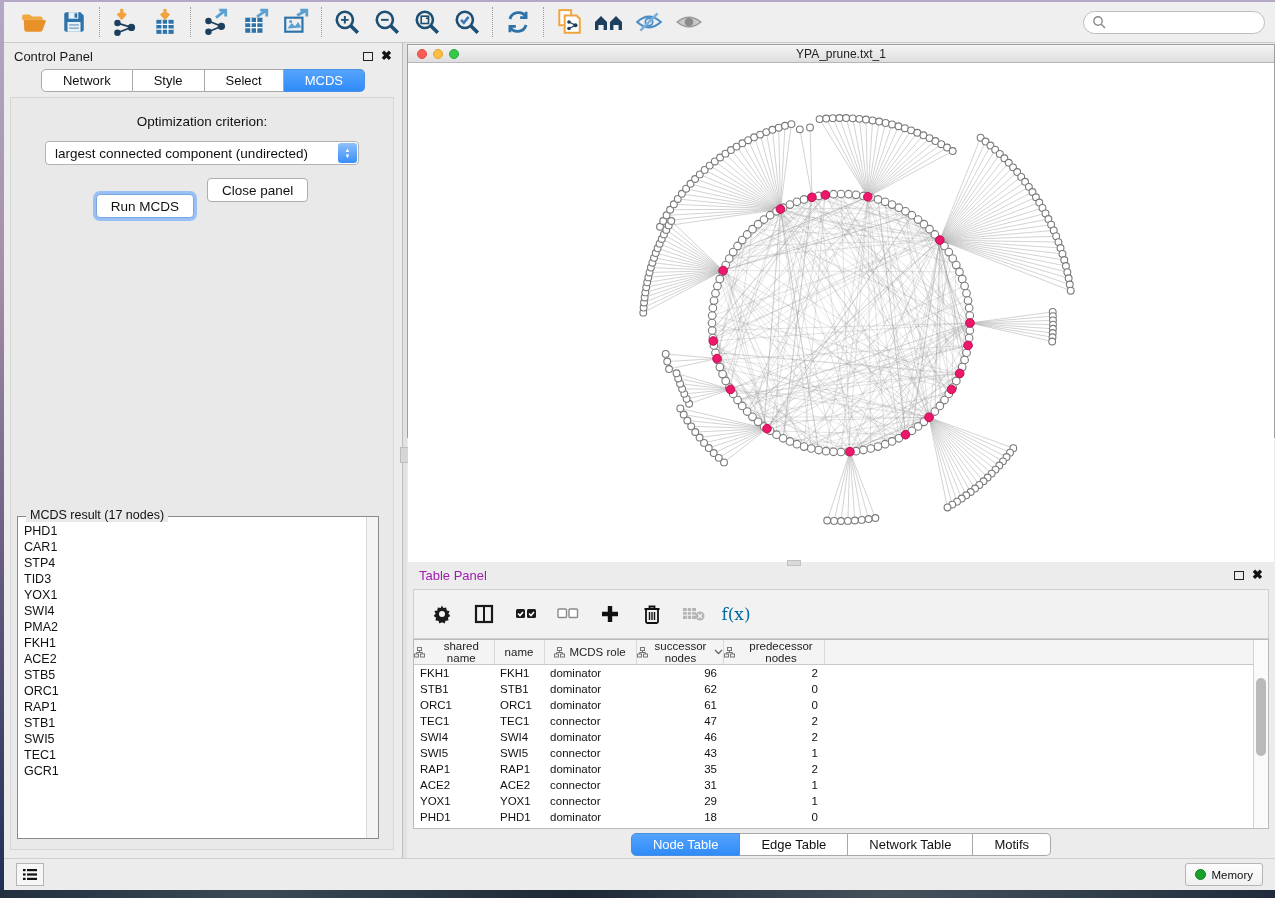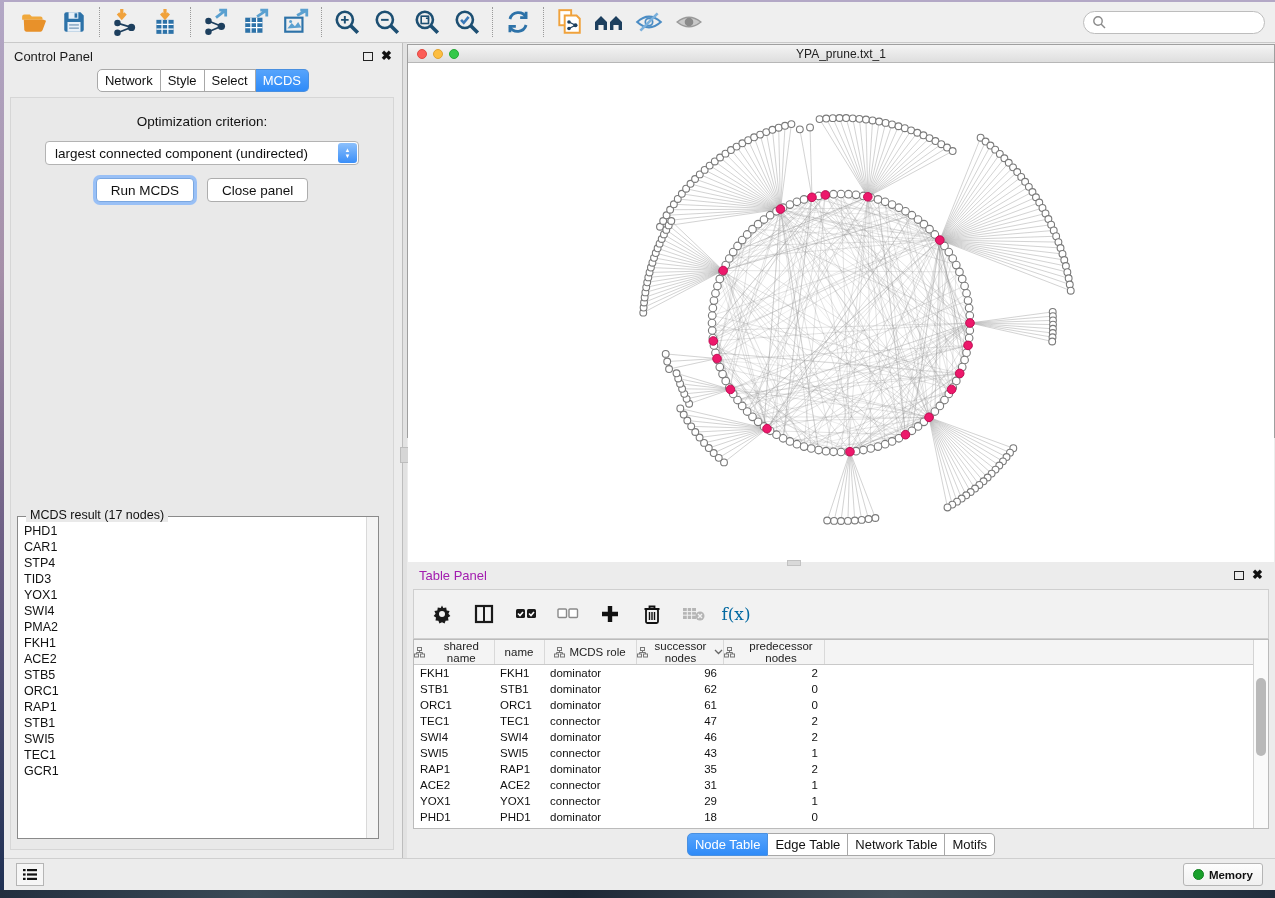--- a/index.html
+++ b/index.html
@@ -27,39 +27,39 @@
   
   .control-panel { position:absolute; left:0; top:41px; width:399px; bottom:32px; background:#ececec;
     border-right:1px solid #bdbdbd; }
   .cp-head { height:26px; display:flex; align-items:center; padding:0 10px; }
   .cp-title { font-size:13px; color:#1a1a1a; }
   .panel-ctl { margin-left:auto; display:flex; gap:8px; align-items:center; }
   .float-ic { width:10px; height:9px; border:1.5px solid #222; }
   .close-ic { font-size:13px; font-weight:bold; color:#111; line-height:10px; }
   .seg-row { height:26px; display:flex; justify-content:center; align-items:flex-start; }
   .seg { display:flex; }
-  .seg span { font-size:13px; padding:3px 7px; background:#fff; border:1px solid #a8a8a8; border-left:none;
+  .seg span { font-size:13px; padding:3px 21px; background:#fff; border:1px solid #a8a8a8; border-left:none;
     color:#111; }
   .seg span:first-child { border-left:1px solid #a8a8a8; border-radius:5px 0 0 5px; }
   .seg span:last-child { border-radius:0 5px 5px 0; }
   .seg span.active { background:linear-gradient(#56a4fc,#2f8bf8); color:#fff; border-color:#4a90e0; }
   .cp-content { position:absolute; left:6px; right:8px; top:54px; bottom:8px; background:#e9e9e9;
     border:1px solid #d6d6d6; }
   .opt-label { text-align:center; margin-top:16px; font-size:13.5px; color:#111; }
   .dropdown { position:relative; margin:12px auto 6px; width:314px; height:24px; background:#fff;
     border:1px solid #b3b3b3; border-radius:4px; font-size:13.5px; display:flex; align-items:center;
     padding:0 26px 0 9px; color:#111; }
   .dd-step { position:absolute; right:1px; top:1px; bottom:1px; width:19px; border-radius:3px;
     background:linear-gradient(#8cc0fc,#3a8ef8); display:flex; flex-direction:column; align-items:center;
     justify-content:center; color:#fff; }
   .dd-step i { font-style:normal; font-size:6px; line-height:6px; }
   .btn-row { display:flex; justify-content:center; gap:13px; margin-top:13px; }
   .pbtn { height:24px; padding:0 14px; background:#fff; border:1px solid #adadad; border-radius:4px;
     font-size:13.5px; color:#111; display:flex; align-items:center; }
-  .pbtn.focused { box-shadow:0 0 0 3px rgba(100,165,255,.6); border-color:#7aa7e0; }
+  .pbtn.focused { box-shadow:0 0 0 3px rgba(100,165,255,.6); border-color:#7aa7e0;margin-top:16px; }
   .result-box { position:absolute; left:6px; right:14px; top:418px; bottom:10px; background:#fff;
     border:1px solid #8a8a8a; }
   .result-title { position:absolute; top:-9px; left:8px; background:#e9e9e9; padding:0 4px; font-size:12.5px; color:#111; }
   .result-list { position:absolute; left:0; top:4px; bottom:0; right:12px; overflow:hidden;
     font-size:12.5px; color:#111; padding:2px 6px; }
   .result-list div { line-height:16px; }
   .result-scroll { position:absolute; right:0; top:0; bottom:0; width:12px; background:#f4f4f4;
     border-left:1px solid #d9d9d9; }
 
   
@@ -98,21 +98,21 @@
   .tbl-scroll { position:absolute; right:0; top:0; bottom:0; width:15px; background:#fafafa; border-left:1px solid #d4d4d4; }
   .tbl-thumb { position:absolute; left:2px; right:2px; top:38px; height:78px; background:#b9b9b9; border-radius:5px; }
   .tp-tabs { position:absolute; left:0; right:0; top:270px; display:flex; justify-content:center; }
 
   
   .statusbar { position:absolute; left:0; right:0; bottom:0; height:32px; background:#ececec;
     border-top:1px solid #cfcfcf; display:flex; align-items:center; padding:0 12px; }
   .sb-btn { width:28px; height:23px; background:#f6f6f6; border:1px solid #b5b5b5; display:flex;
     align-items:center; justify-content:center; }
   .mem-btn { margin-left:auto; height:23px; background:linear-gradient(#fdfdfd,#f0f0f0); border:1px solid #b5b5b5;
-    border-radius:3px; display:flex; align-items:center; gap:5px; padding:0 9px; font-size:11.5px; color:#111;font-weight:bold; }
+    border-radius:3px; display:flex; align-items:center; gap:5px; padding:0 9px; font-size:11.5px; color:#111; }
   .mem-dot { width:11px; height:11px; border-radius:50%; background:#19a02b; border:1px solid #128021; }
   .hsplit-grip { position:absolute; left:380px; top:-3px; width:14px; height:6px; background:#d9d9d9; border:1px solid #c2c2c2; }
 </style>
 </head>
 <body>
 
 <div class="desk-left"></div>
 <div class="desk-top"></div>
 <div class="desk-bottom"></div>
 

